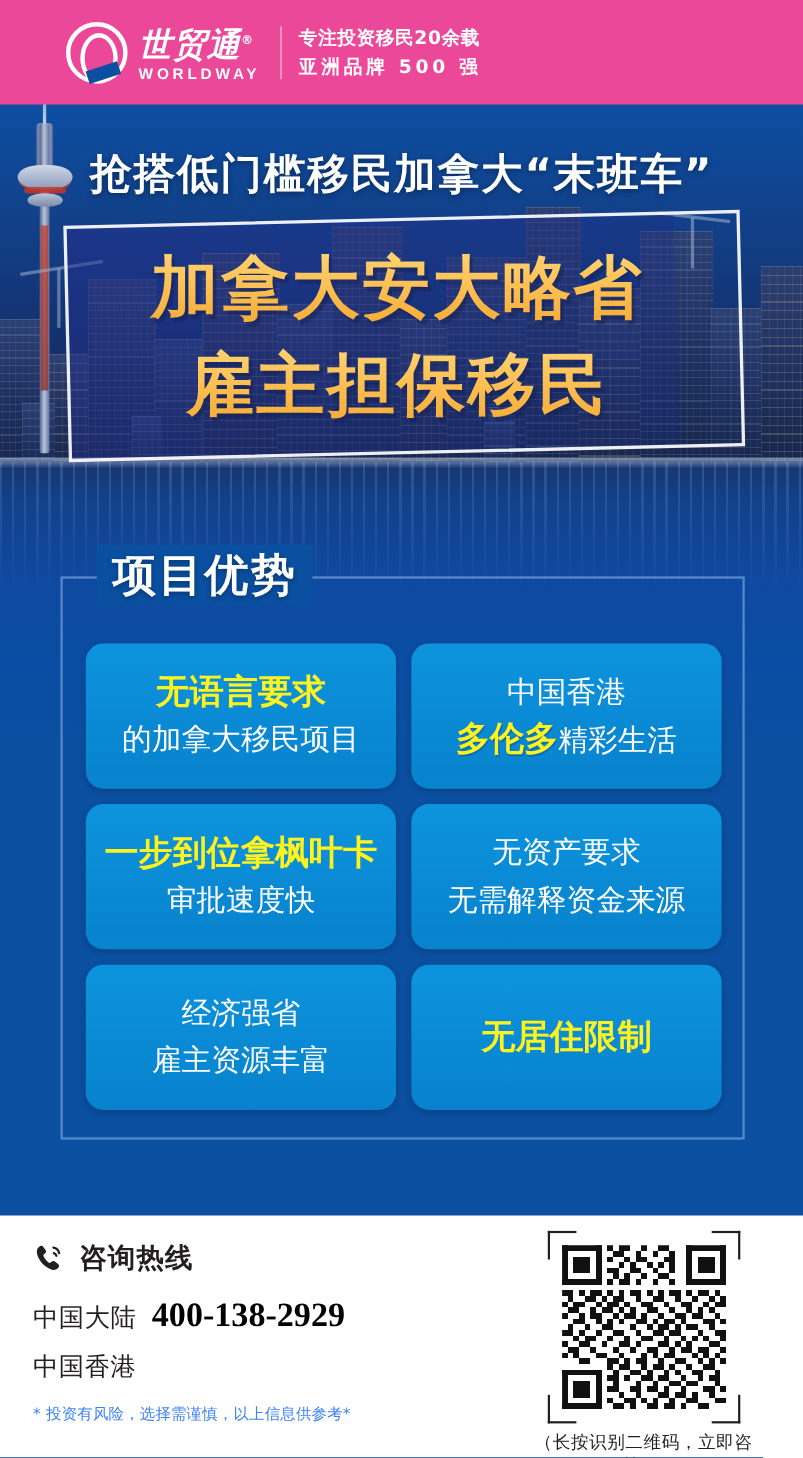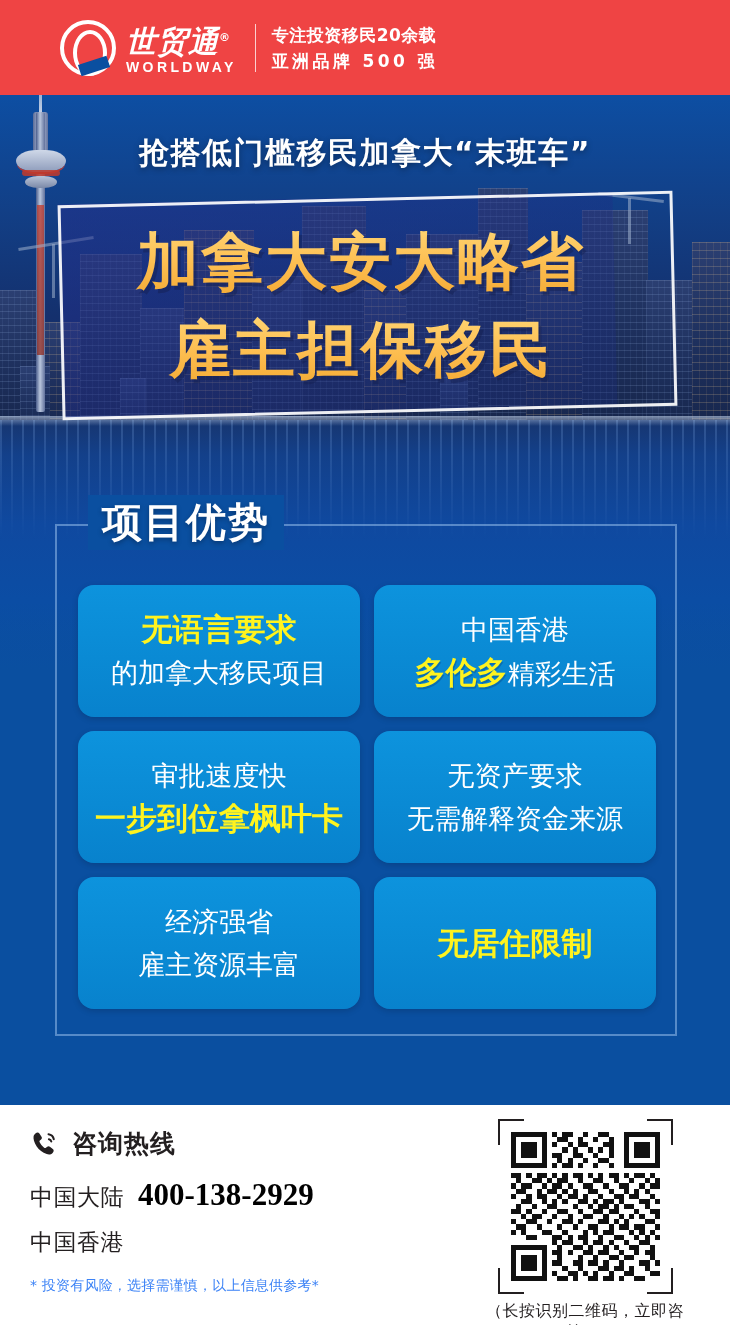--- a/index.html
+++ b/index.html
@@ -96,21 +96,21 @@
     position:absolute; left:0; top:600px; width:730px; height:180px;
     background:linear-gradient(180deg,rgba(10,79,160,0),#0a4fa0 78%);
   }
   .solid-blue {
     position:absolute; left:0; top:760px; width:730px; height:345px; background:#0a4fa0;
   }
 
   
   .topbar {
     position:absolute; left:0; top:0; width:730px; height:95px;
-    background:#ef4444; z-index:6;padding-left:16px;
+    background:#ec4899; z-index:6;padding-left:16px;
   }
   .logo-wrap { position:absolute; left:60px; top:20px; display:flex; align-items:center; }
   .logo-mark {
     width:56px; height:56px; border-radius:50%;
     border:4px solid #fff; position:relative; flex:0 0 auto;
   }
   .logo-mark::before{
     content:""; position:absolute; left:9px; top:6px;
     width:26px; height:38px; border:4px solid #fff; border-radius:50%;
   }
@@ -132,21 +132,21 @@
   .logo-div { width:1px; height:48px; background:rgba(255,255,255,.75); margin:0 16px 0 18px; }
   .slogan { color:#fff; }
   .slogan-1 { font-size:17px; font-weight:bold; letter-spacing:.5px; line-height:23px;
               font-family:"DejaVu Sans","Liberation Sans",sans-serif; }
   .slogan-2 { font-size:17px; font-weight:bold; letter-spacing:3.4px; line-height:24px; margin-top:2px;
               font-family:"DejaVu Sans","Liberation Sans",sans-serif; }
 
   
   .kicker {
     position:absolute; left:0; top:133px; width:730px; text-align:center;
-    color:#fff; font-size:30px; font-weight:bold; letter-spacing:1.5px;
+    color:#fff; font-size:38px; font-weight:bold; letter-spacing:1.5px;
     font-family:"DejaVu Sans","Liberation Sans",sans-serif; z-index:5;
     text-shadow:0 2px 6px rgba(0,0,0,.38);
   }
   .title-frame {
     position:absolute; left:60px; top:198px; width:615px; height:215px;
     border:3px solid rgba(255,255,255,.92);
     transform:rotate(-1.35deg); z-index:4;
   }
   .title-tint {
     position:absolute; left:60px; top:198px; width:555px; height:215px;
@@ -315,22 +315,22 @@
       <div class="c-line big t-yellow">无语言要求</div>
       <div class="c-line norm t-white">的加拿大移民项目</div>
     </div>
 
     <div class="card">
       <div class="c-line norm t-white">中国香港</div>
       <div class="c-line norm"><span class="t-yellow" style="font-size:31px;">多伦多</span><span class="t-white">精彩生活</span></div>
     </div>
 
     <div class="card">
+      <div class="c-line big t-yellow">一步到位拿枫叶卡</div>
       <div class="c-line norm t-white">审批速度快</div>
-      <div class="c-line big t-yellow">一步到位拿枫叶卡</div>
     </div>
 
     <div class="card">
       <div class="c-line norm t-white">无资产要求</div>
       <div class="c-line norm t-white">无需解释资金来源</div>
     </div>
 
     <div class="card">
       <div class="c-line norm t-white">经济强省</div>
       <div class="c-line norm t-white">雇主资源丰富</div>

